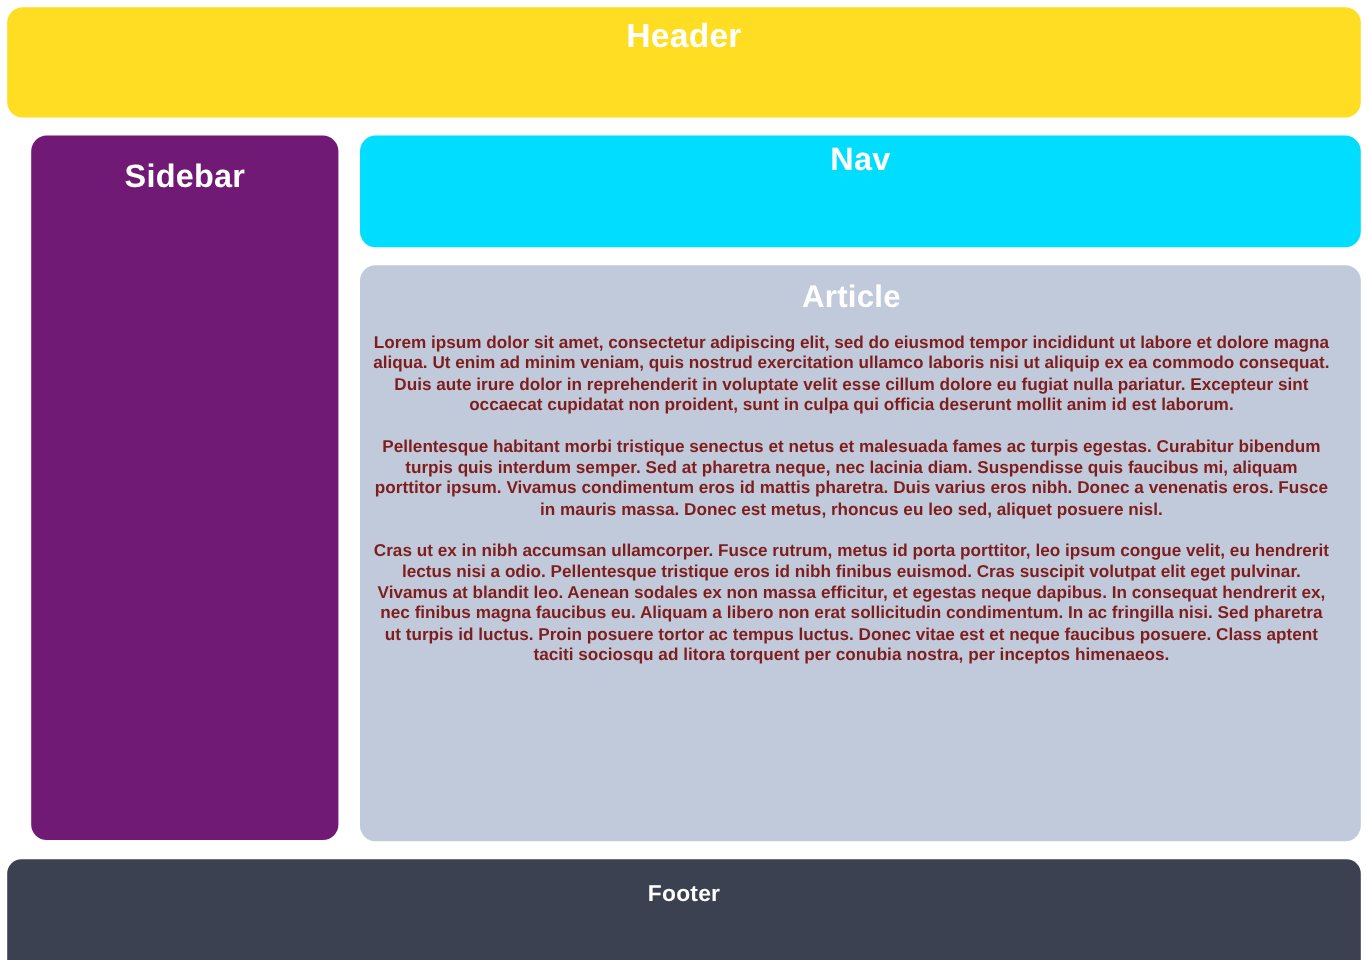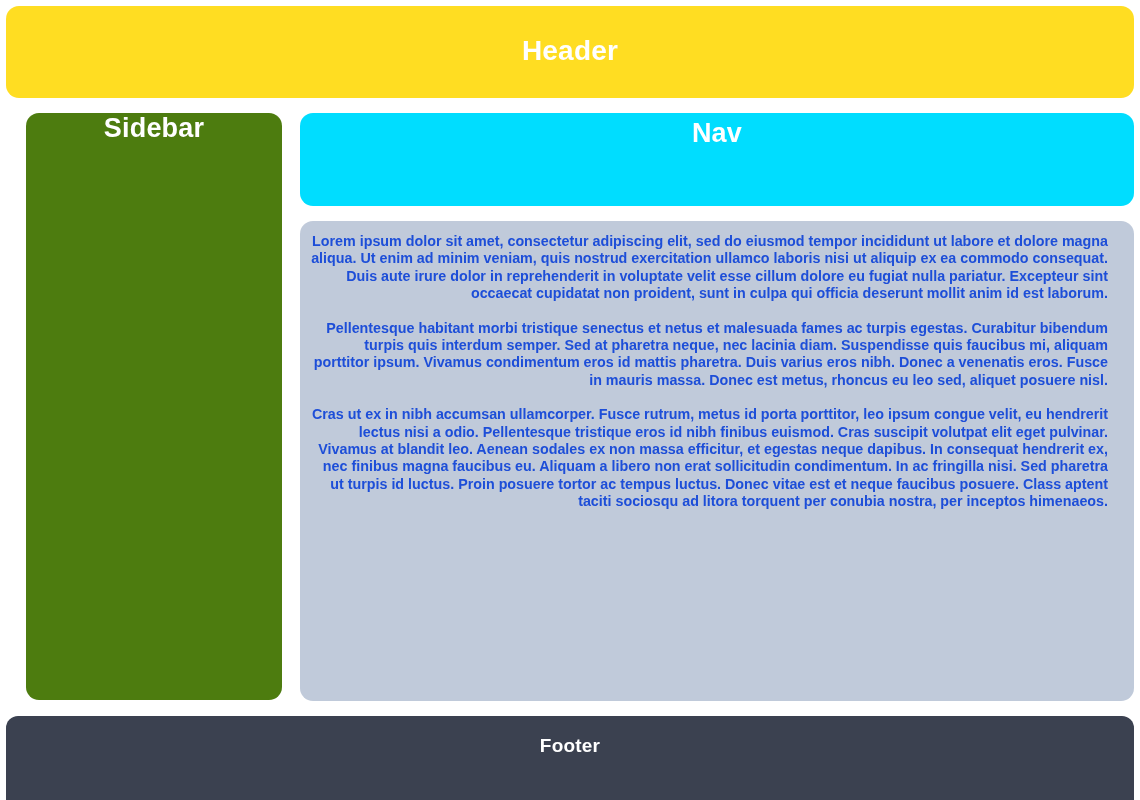--- a/index.html
+++ b/index.html
@@ -44,31 +44,32 @@
     text-align: center;
     font-weight: bold;
     color: #ffffff;
     line-height: 1.15;
   }
 
   
   #header-region {
     grid-area: header;
     background: #ffdd22;
-    padding-top: 29px;
+    padding-top: 8px;
   }
   #header-region .region-title {
     font-size: 28px;
     letter-spacing: 0.2px;
   }
 
   
   #sidebar-region {
     grid-area: sidebar;
-    background: #4d7c0f;
+    background: #701a75;
+    padding-top: 19px;
     margin-bottom: 1px;
     margin-left: 20px;
   }
   #sidebar-region .region-title {
     font-size: 27px;
     letter-spacing: 0.2px;
   }
 
   
   #nav-region {
@@ -90,22 +91,22 @@
   #article-region .region-title {
     font-size: 26px;
     margin-bottom: 15px;
     letter-spacing: 0.2px;
   }
   .article-paragraph {
     margin: 0 0 17px 0;
     font-size: 14.3px;
     font-weight: bold;
     line-height: 17.4px;
-    color: #1d4ed8;
-    text-align: right;
+    color: #7f1d1d;
+    text-align: center;
   }
   .article-paragraph:last-child {
     margin-bottom: 16px;
   }
 
   
   #footer-region {
     grid-area: footer;
     background: #3b4150;
     padding-top: 19px;
@@ -127,20 +128,21 @@
 
   <aside class="region" id="sidebar-region">
     <span class="region-title">Sidebar</span>
   </aside>
 
   <nav class="region" id="nav-region">
     <span class="region-title">Nav</span>
   </nav>
 
   <article class="region" id="article-region">
+    <span class="region-title">Article</span>
     <p class="article-paragraph">Lorem ipsum dolor sit amet, consectetur adipiscing elit, sed do eiusmod tempor incididunt ut labore et dolore magna aliqua. Ut enim ad minim veniam, quis nostrud exercitation ullamco laboris nisi ut aliquip ex ea commodo consequat. Duis aute irure dolor in reprehenderit in voluptate velit esse cillum dolore eu fugiat nulla pariatur. Excepteur sint occaecat cupidatat non proident, sunt in culpa qui officia deserunt mollit anim id est laborum.</p>
     <p class="article-paragraph">Pellentesque habitant morbi tristique senectus et netus et malesuada fames ac turpis egestas. Curabitur bibendum turpis quis interdum semper. Sed at pharetra neque, nec lacinia diam. Suspendisse quis faucibus mi, aliquam porttitor ipsum. Vivamus condimentum eros id mattis pharetra. Duis varius eros nibh. Donec a venenatis eros. Fusce in mauris massa. Donec est metus, rhoncus eu leo sed, aliquet posuere nisl.</p>
     <p class="article-paragraph">Cras ut ex in nibh accumsan ullamcorper. Fusce rutrum, metus id porta porttitor, leo ipsum congue velit, eu hendrerit lectus nisi a odio. Pellentesque tristique eros id nibh finibus euismod. Cras suscipit volutpat elit eget pulvinar. Vivamus at blandit leo. Aenean sodales ex non massa efficitur, et egestas neque dapibus. In consequat hendrerit ex, nec finibus magna faucibus eu. Aliquam a libero non erat sollicitudin condimentum. In ac fringilla nisi. Sed pharetra ut turpis id luctus. Proin posuere tortor ac tempus luctus. Donec vitae est et neque faucibus posuere. Class aptent taciti sociosqu ad litora torquent per conubia nostra, per inceptos himenaeos.</p>
   </article>
 
   <footer class="region" id="footer-region">
     <span class="region-title">Footer</span>
   </footer>
 
 </div>

